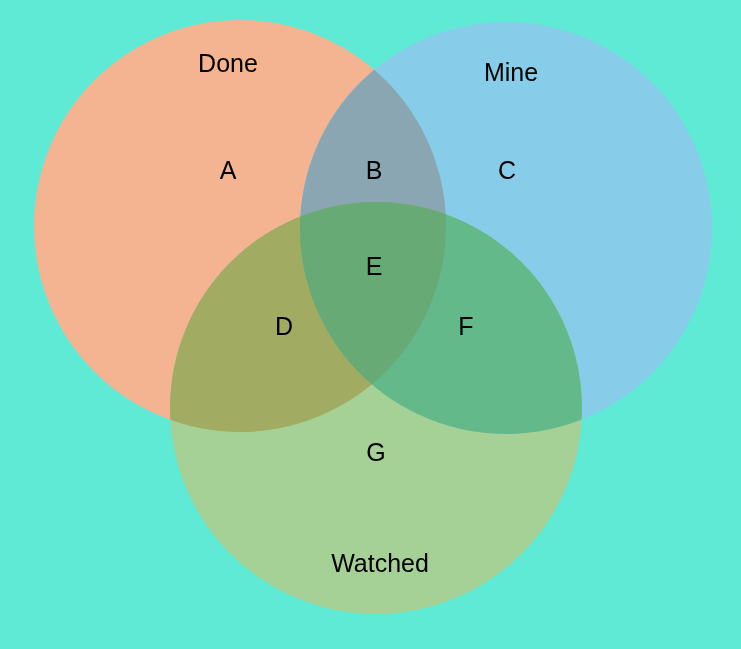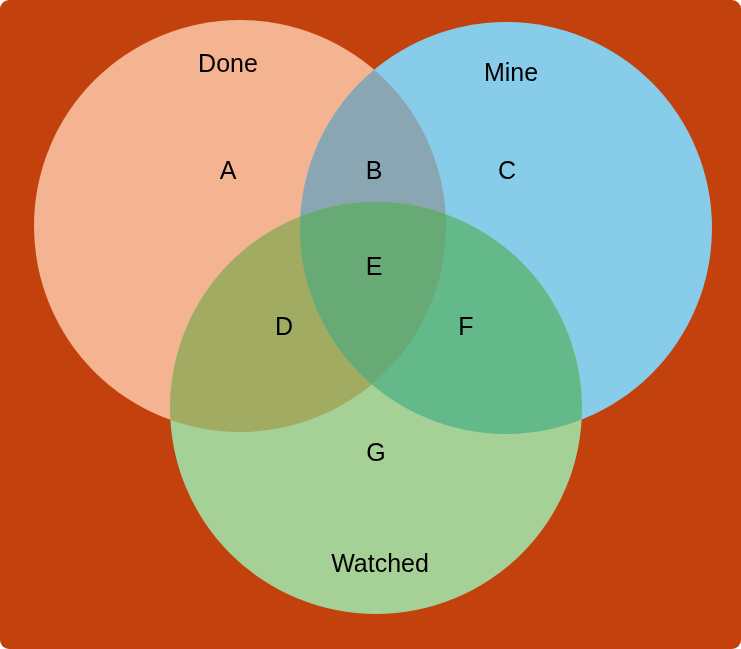--- a/index.html
+++ b/index.html
@@ -4,23 +4,22 @@
 <style>
   html, body {
     margin: 0;
     padding: 0;
     background: #ffffff;
   }
   .canvas {
     position: relative;
     width: 741px;
     height: 649px;
-    background: #c2410c;
+    background: #5eead4;
     overflow: hidden;
-    border-radius: 9px;
   }
   svg {
     display: block;
   }
   svg text {
     font-family: "Liberation Sans", sans-serif;
     font-size: 25px;
     fill: #000000;
     text-anchor: middle;
   }

